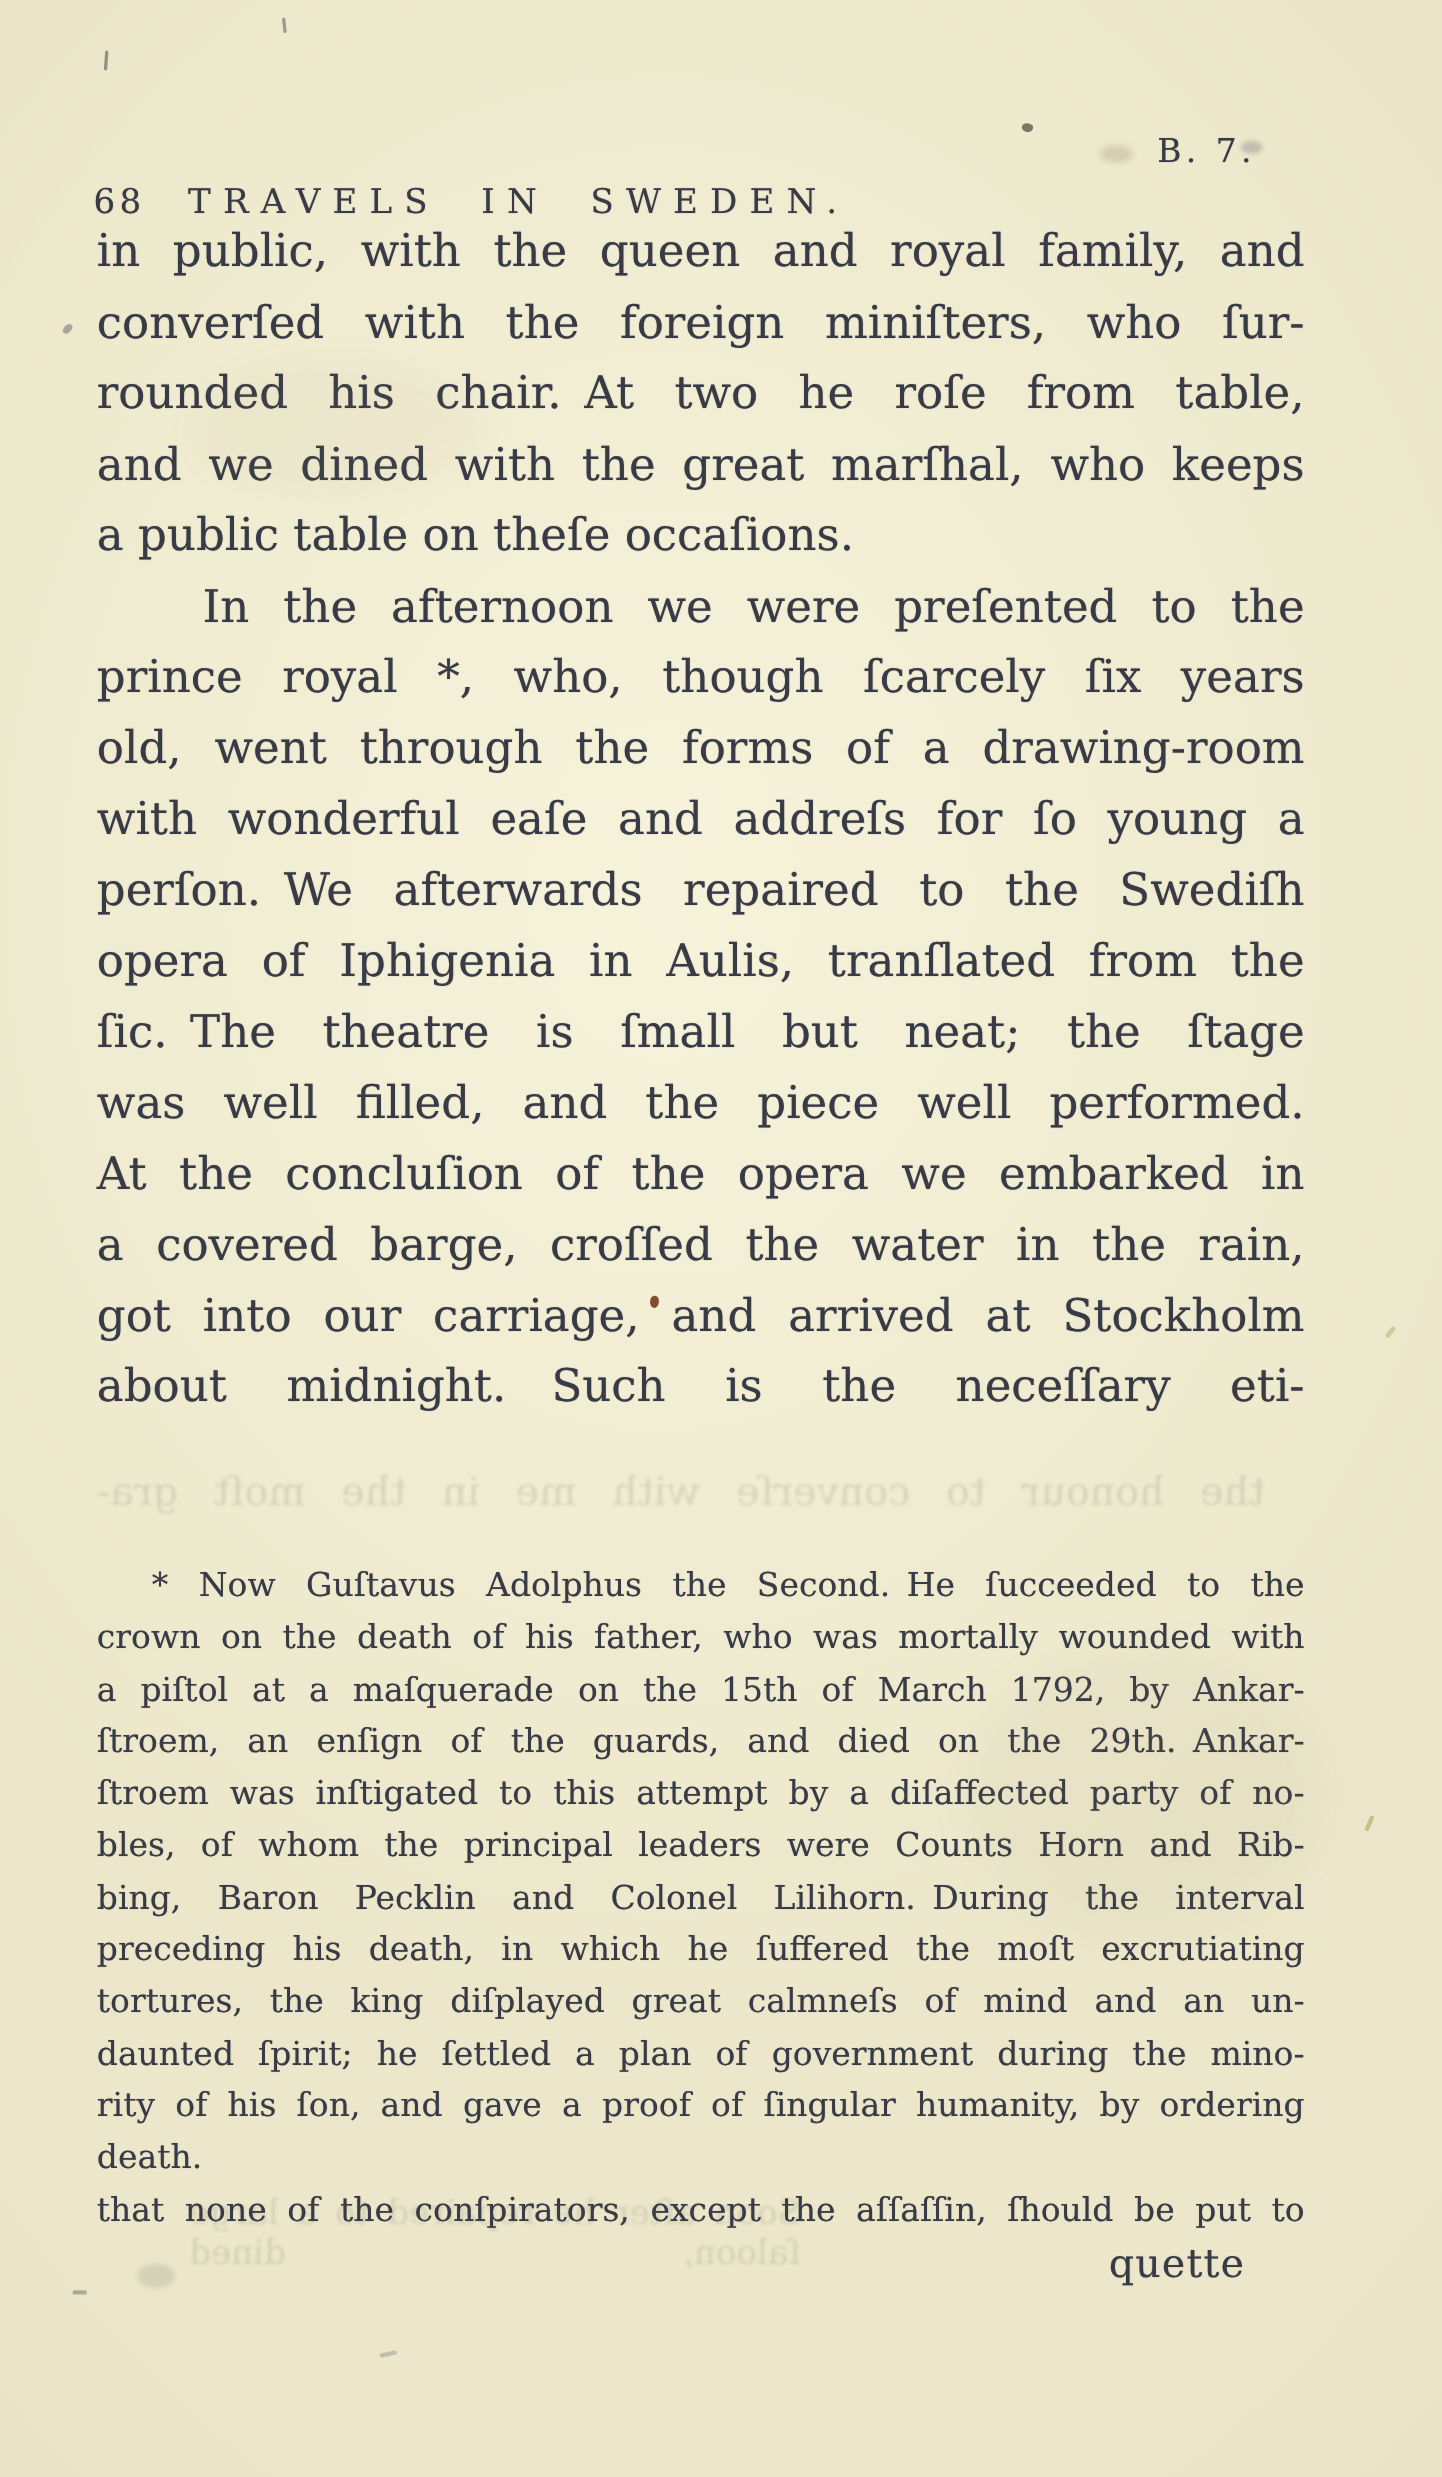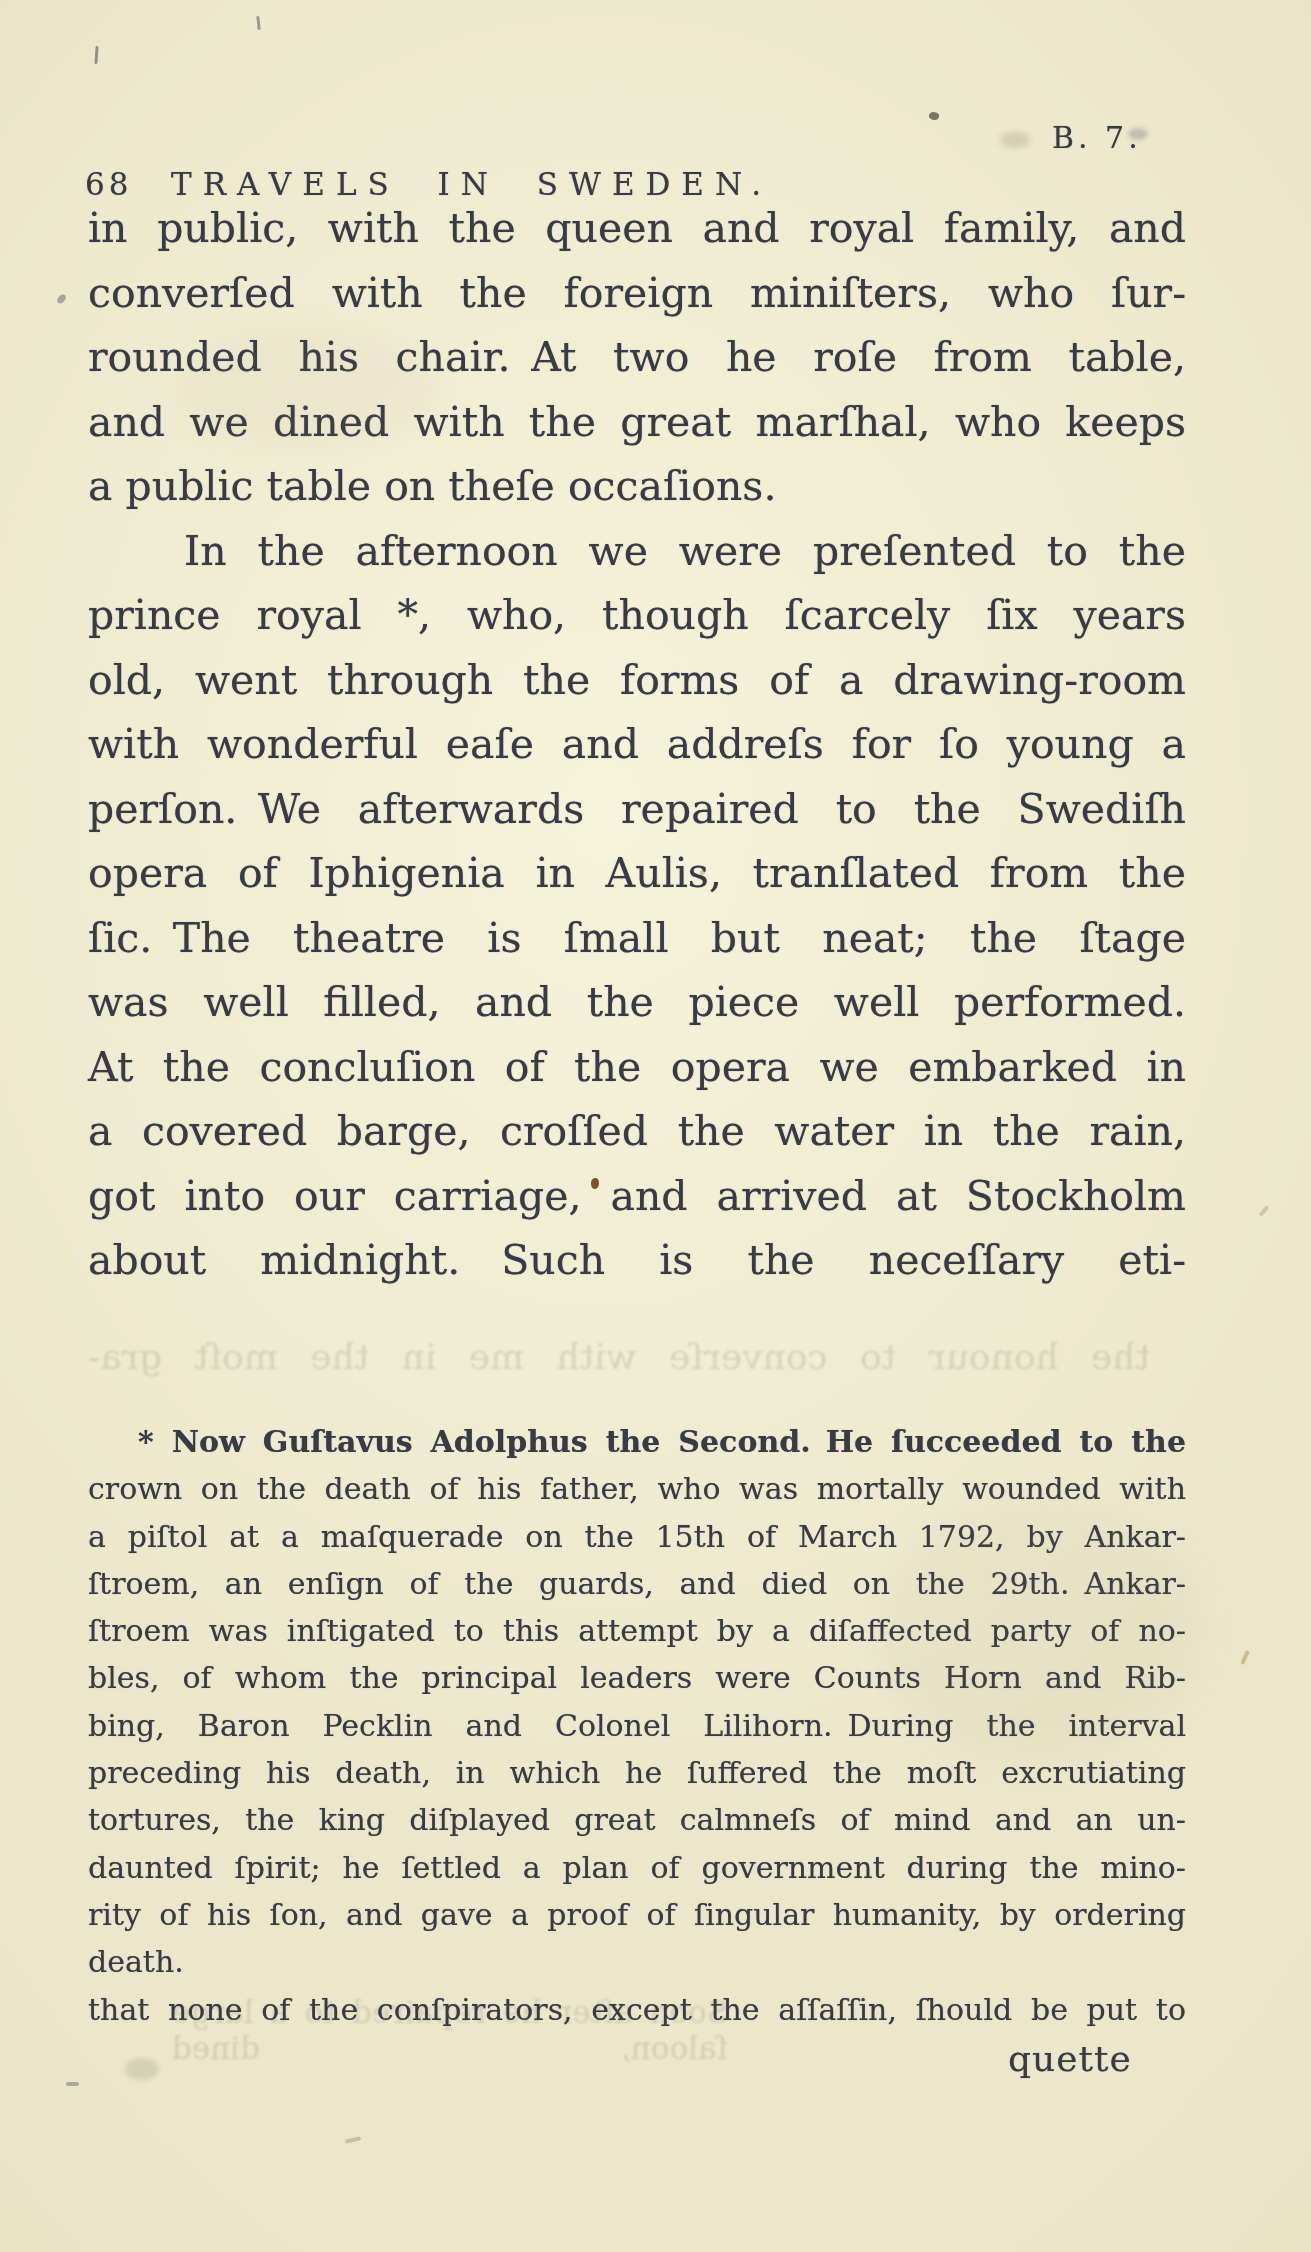--- a/index.html
+++ b/index.html
@@ -24,21 +24,21 @@
     text-align:justify;text-align-last:justify;
     text-shadow:0 0 1px rgba(50,54,68,.5);
   }
   .main .line.ind{padding-left:96px;}
   .footnote{position:absolute;left:88px;top:1418px;width:1098px;}
   .footnote .line{
     font-size:30px;height:47.3px;line-height:47.3px;
     text-align:justify;text-align-last:justify;
     text-shadow:0 0 .8px rgba(50,54,68,.5);
   }
-  .footnote .line.ind{padding-left:50px;font-weight:bold;}
+  .footnote .line.ind{padding-left:50px;}
   .line.noj{text-align:center;text-align-last:left;}
   .catchword{position:absolute;left:1008px;top:2038px;font-size:36px;letter-spacing:1px;}
   
   .ghost{
     position:absolute;transform:scaleX(-1);opacity:.16;filter:blur(1.3px);
     color:#565648;pointer-events:none;
   }
   .ghost1{left:88px;top:1336px;width:1062px;font-size:36px;text-align:justify;text-align-last:justify;}
   .ghost2{left:172px;top:1994px;width:556px;font-size:31px;text-align:justify;text-align-last:justify;}
   

